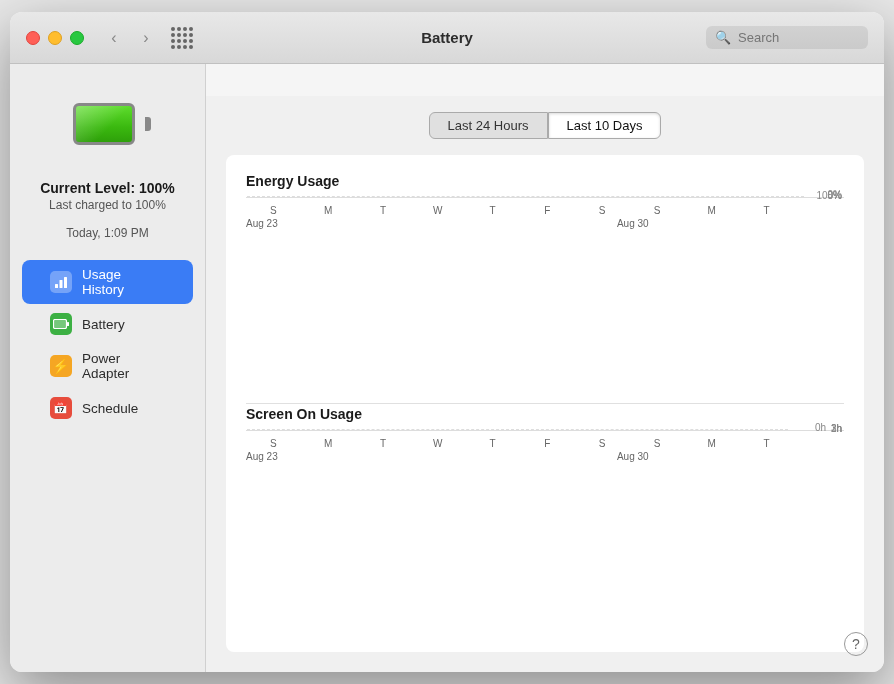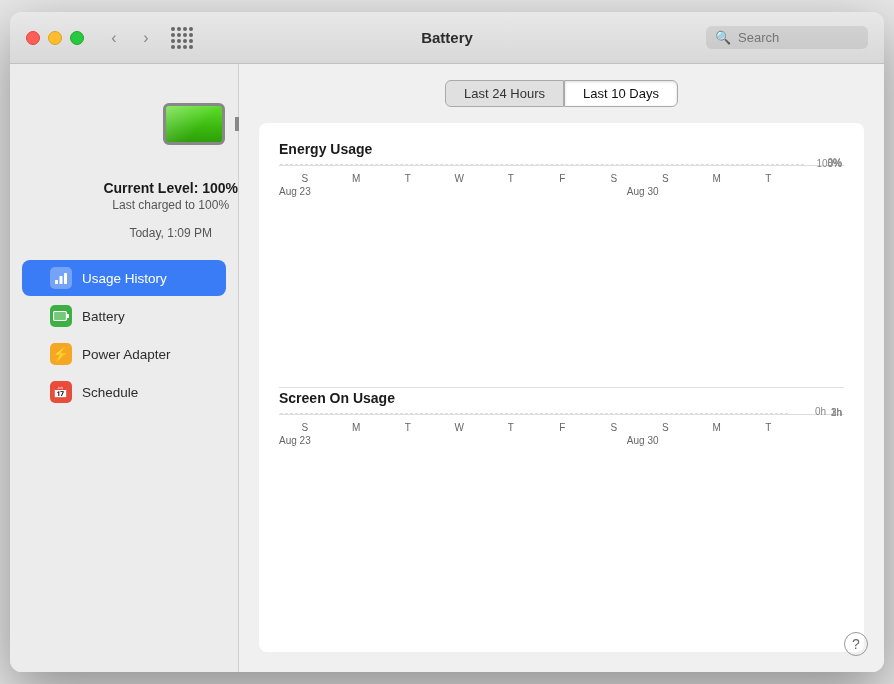--- a/index.html
+++ b/index.html
@@ -99,26 +99,26 @@
       font-size: 13px;
       color: #333;
       width: 120px;
     }
     .content {
       display: flex;
       flex: 1;
       overflow: hidden;
     }
     .sidebar {
-      width: 229px;
+      width: 196px;
       background: #ececec;
       border-right: 1px solid #d0d0d0;
       display: flex;
       flex-direction: column;
-      align-items: flex-end;
+      align-items: center;
       padding: 20px 0 16px 0;
       flex-shrink: 0;
     }
     .battery-icon-container {
       width: 80px;
       height: 80px;
       margin-bottom: 16px;
       display: flex;
       align-items: center;
       justify-content: center;
@@ -403,21 +403,21 @@
         </div>
         <div class="sidebar-item">
           <div class="sidebar-item-icon icon-schedule">
             <span style="color:white;font-size:12px;">📅</span>
           </div>
           <span>Schedule</span>
         </div>
       </div>
     </div>
 
-    <div class="main-content" style="position:relative;">
+    <div class="main-content" style="position:relative;margin-top:32px;">
 
       <div class="tab-bar">
         <button class="tab-btn">Last 24 Hours</button>
         <button class="tab-btn active">Last 10 Days</button>
       </div>
 
       <div class="charts-area">
 
         <div class="chart-section">
           <div class="chart-title">Energy Usage</div>

